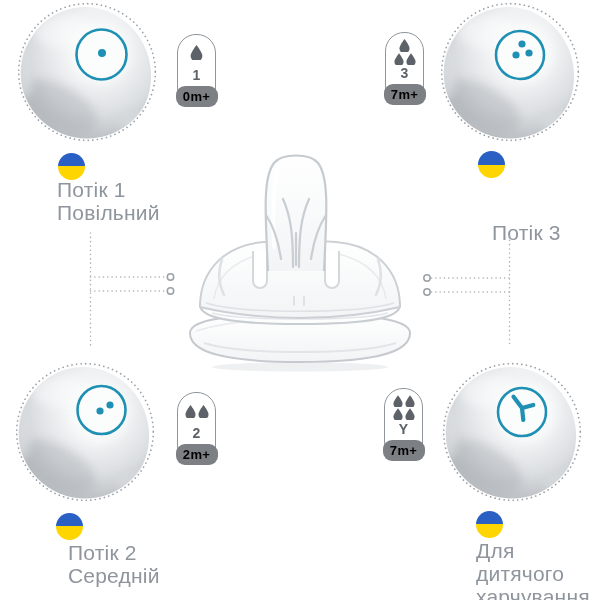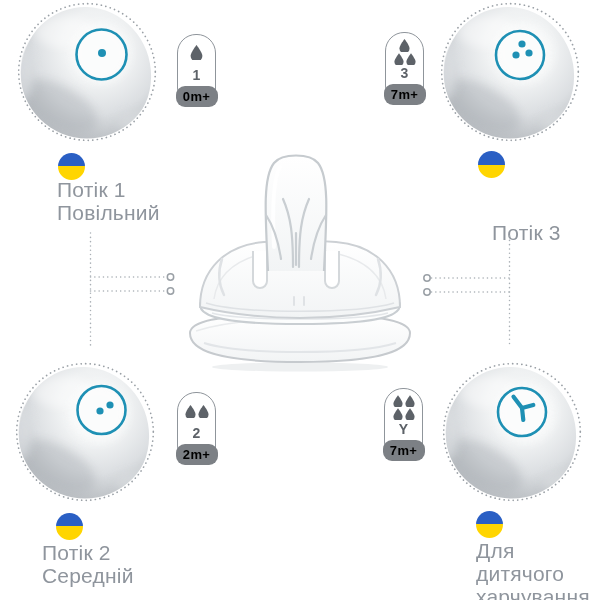--- a/index.html
+++ b/index.html
@@ -31,21 +31,21 @@
               border-radius:9px;color:#000000;font-weight:700;font-size:13px;letter-spacing:.3px;
               display:flex;align-items:center;justify-content:center;}
   
   .flag{position:absolute;width:27px;height:27px;border-radius:50%;
         background:linear-gradient(to bottom,#2a5fc4 0%,#2a5fc4 50%,#ffd500 50%,#ffd500 100%);}
   .flag-tl{left:58px;top:153px;} .flag-tr{left:478px;top:151px;}
   .flag-bl{left:56px;top:513px;} .flag-br{left:476px;top:511px;}
   
   .label{position:absolute;font-size:21px;line-height:23px;color:#8f959d;letter-spacing:.2px;}
   .label-tl{left:57px;top:178px;} .label-tr{left:492px;top:180px;margin-top:41px;}
-  .label-bl{left:42px;top:541px;} .label-br{left:476px;top:539px;}
+  .label-bl{left:68px;top:541px;} .label-br{left:476px;top:539px;}
   .connectors{position:absolute;left:0;top:0;pointer-events:none;}
   .center-teat{position:absolute;left:182px;top:147px;}
 </style>
 </head>
 <body>
 
 <div class="stage">
 
   <svg width="0" height="0" style="position:absolute" aria-hidden="true">
     <defs>

